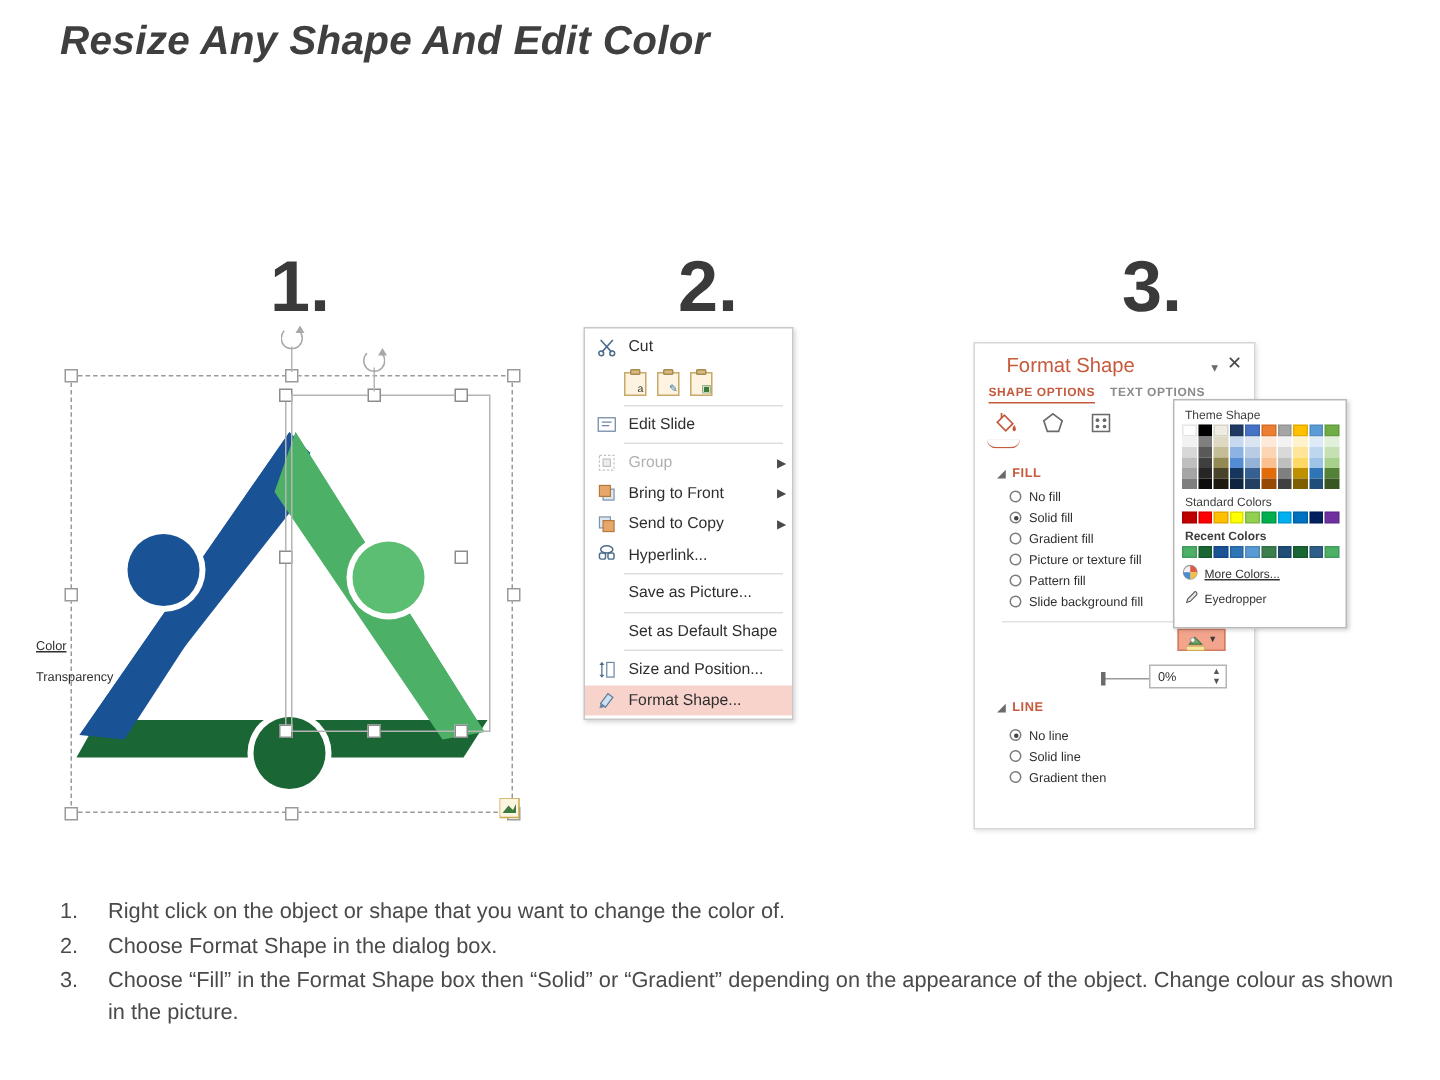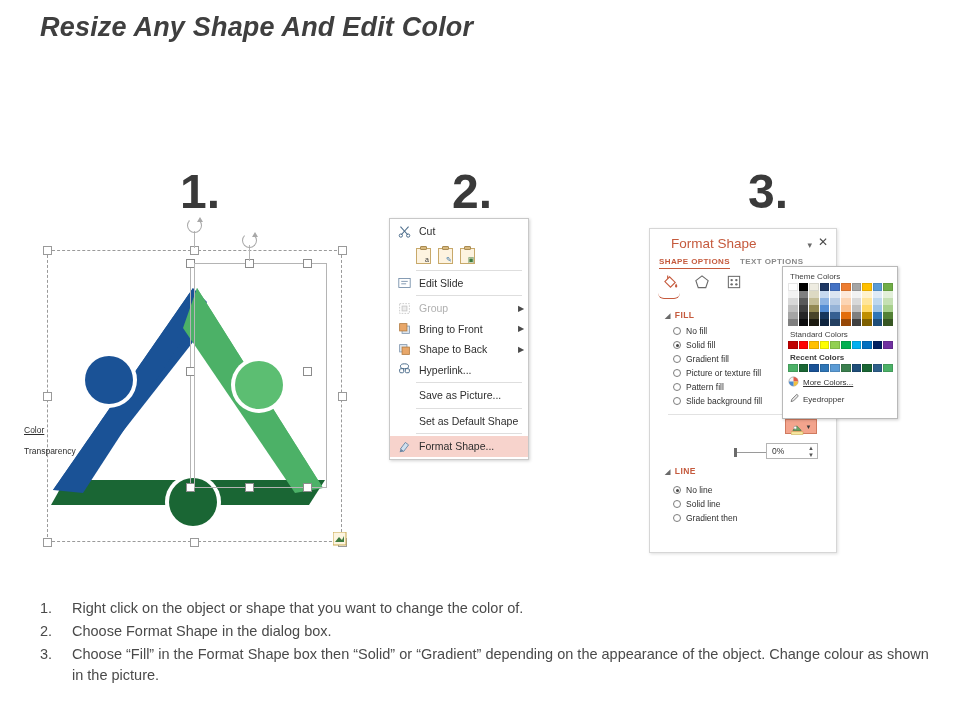--- a/index.html
+++ b/index.html
@@ -326,21 +326,21 @@
       <span class="ctx-arrow">▶</span>
     </div>
 
     <div class="ctx-item">
       <span class="ctx-ico">
         <svg width="13" height="13" viewBox="0 0 16 16">
           <rect x="2" y="2" width="9" height="9" fill="#dfe7ef" stroke="#7d94ad"></rect>
           <rect x="5" y="5" width="9" height="9" fill="#e8a76a" stroke="#b27a3f"></rect>
         </svg>
       </span>
-      <span class="ctx-label">Shape to Back</span>
+      <span class="ctx-label">Send to Copy</span>
       <span class="ctx-arrow">▶</span>
     </div>
 
     <div class="ctx-item">
       <span class="ctx-ico">
         <svg width="13" height="13" viewBox="0 0 16 16">
           <ellipse cx="8" cy="4" rx="5" ry="3" fill="none" stroke="#4a6b8a" stroke-width="1.2"></ellipse>
           <rect x="2" y="7" width="5" height="5" rx="1.5" fill="none" stroke="#4a6b8a" stroke-width="1.2"></rect>
           <rect x="9" y="7" width="5" height="5" rx="1.5" fill="none" stroke="#4a6b8a" stroke-width="1.2"></rect>
         </svg>
@@ -360,20 +360,32 @@
     <div class="ctx-sep"></div>
 
     <div class="ctx-item">
       <span class="ctx-ico"></span>
       <span class="ctx-label">Set as Default Shape</span>
       <span class="ctx-arrow"></span>
     </div>
 
     <div class="ctx-sep"></div>
 
+    <div class="ctx-item">
+      <span class="ctx-ico">
+        <svg width="13" height="13" viewBox="0 0 16 16">
+          <rect x="8" y="2" width="6" height="12" fill="#fff" stroke="#6b86a3"></rect>
+          <line x1="4" y1="2.5" x2="4" y2="13.5" stroke="#4a6b8a" stroke-width="1"></line>
+          <polygon points="4,1.5 2,4 6,4" fill="#4a6b8a"></polygon>
+          <polygon points="4,14.5 2,12 6,12" fill="#4a6b8a"></polygon>
+        </svg>
+      </span>
+      <span class="ctx-label">Size and Position...</span>
+      <span class="ctx-arrow"></span>
+    </div>
 
     <div class="ctx-item hl">
       <span class="ctx-ico">
         <svg width="13" height="13" viewBox="0 0 16 16">
           <path d="M3 11 L9 3 L13 6 L7 14 Z" fill="#cfe0ef" stroke="#5a7d9e" stroke-width="1"></path>
           <path d="M3 11 L2 15 L7 14 Z" fill="#6b86a3"></path>
         </svg>
       </span>
       <span class="ctx-label">Format Shape...</span>
       <span class="ctx-arrow"></span>
@@ -481,21 +493,21 @@
       <span class="rd"></span>
       <span>Solid line</span>
     </div>
     <div class="radio-row">
       <span class="rd"></span>
       <span>Gradient then</span>
     </div>
   </div>
 
   <div class="picker">
-    <div class="pk-head">Theme Colors</div>
+    <div class="pk-head">Theme Shape</div>
     <div class="pk-grid top" id="grid-theme-top">
         <div class="cell" style="background: rgb(255, 255, 255);"></div>
         <div class="cell" style="background: rgb(0, 0, 0);"></div>
         <div class="cell" style="background: rgb(238, 236, 225);"></div>
         <div class="cell" style="background: rgb(31, 56, 100);"></div>
         <div class="cell" style="background: rgb(68, 114, 196);"></div>
         <div class="cell" style="background: rgb(237, 125, 49);"></div>
         <div class="cell" style="background: rgb(165, 165, 165);"></div>
         <div class="cell" style="background: rgb(255, 192, 0);"></div>
         <div class="cell" style="background: rgb(91, 155, 213);"></div>

